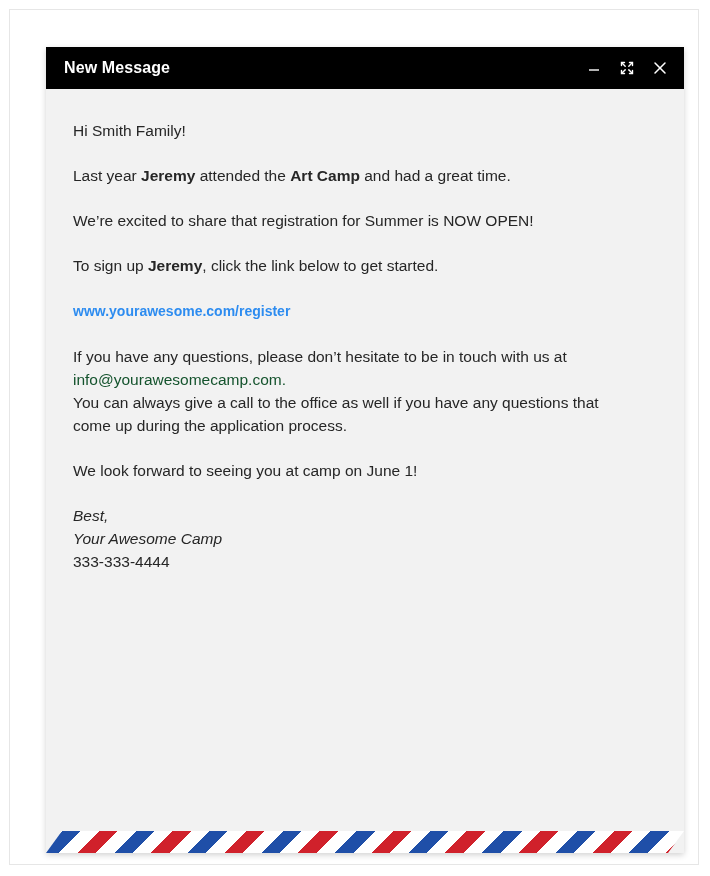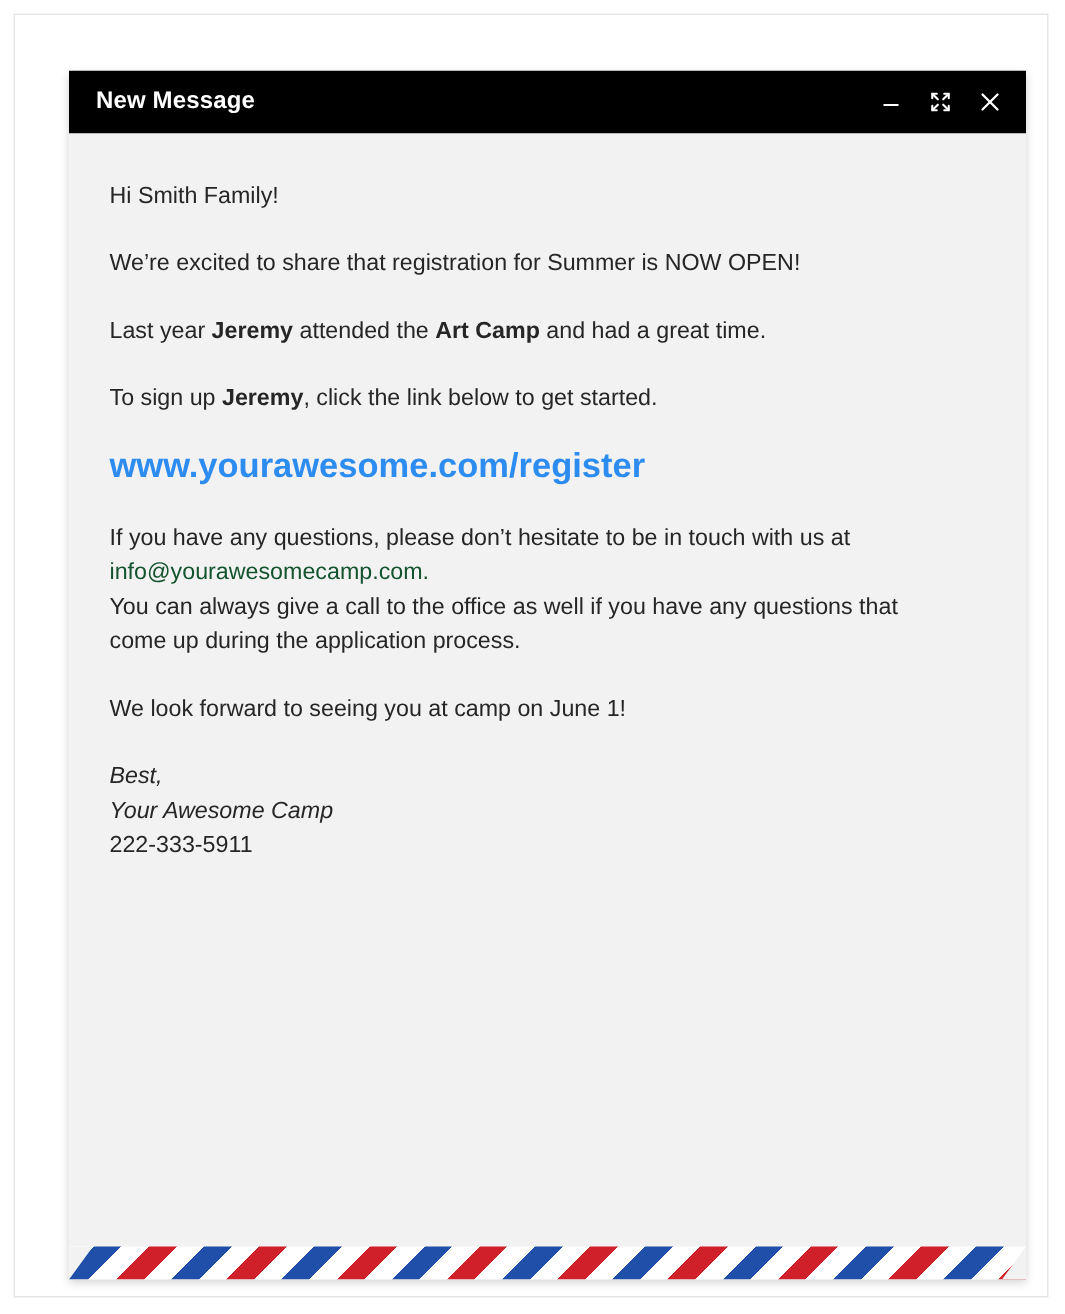--- a/index.html
+++ b/index.html
@@ -78,21 +78,21 @@
   }
   .para {
     margin: 0 0 22px 0;
     max-width: 556px;
   }
   .para.tight { margin-bottom: 0; }
   .para b { font-weight: bold; }
   .link {
     color: #2d8cf0;
     font-weight: bold;
-    font-size: 23px;
+    font-size: 14px;
     text-decoration: none;
     display: inline-block;
     text-align: center;
   }
   .link-block { margin: 0 0 22px 0; }
   .inline-link {
     color: #14532d;
     text-decoration: none;
   }
   .sig {
@@ -174,39 +174,39 @@
             </g>
           </svg>
         </div>
       </div>
     </div>
 
     <div class="body-area">
 
       <p class="para">Hi Smith Family!</p>
 
+      <p class="para"><span>Last year </span><b>Jeremy</b><span> attended the </span><b>Art Camp</b><span> and had a great time.</span></p>
+
       <p class="para">We’re excited to share that registration for Summer is NOW OPEN!</p>
-
-      <p class="para"><span>Last year </span><b>Jeremy</b><span> attended the </span><b>Art Camp</b><span> and had a great time.</span></p>
 
 
       <p class="para"><span>To sign up </span><b>Jeremy</b><span>, click the link below to get started.</span></p>
 
       <p class="link-block"><a class="link" href="#">www.yourawesome.com/register</a></p>
 
 
       <p class="para tight"><span>If you have any questions, please don’t hesitate to be in touch with us at </span><a class="inline-link" href="#">info@yourawesomecamp.com.</a></p>
       <p class="para">You can always give a call to the office as well if you have any questions that come up during the application process.</p>
 
       <p class="para">We look forward to seeing you at camp on June 1!</p>
 
       <div class="sig">
         <span class="it">Best,</span>
         <span class="it">Your Awesome Camp</span>
-        <span class="plain">222-333-5911</span>
+        <span class="plain">333-333-4444</span>
       </div>
 
       <div class="stripes"></div>
       <div class="stripes-mask-left"></div>
       <div class="stripes-mask-right"></div>
     </div>
 
   </div>
 </div>
 

